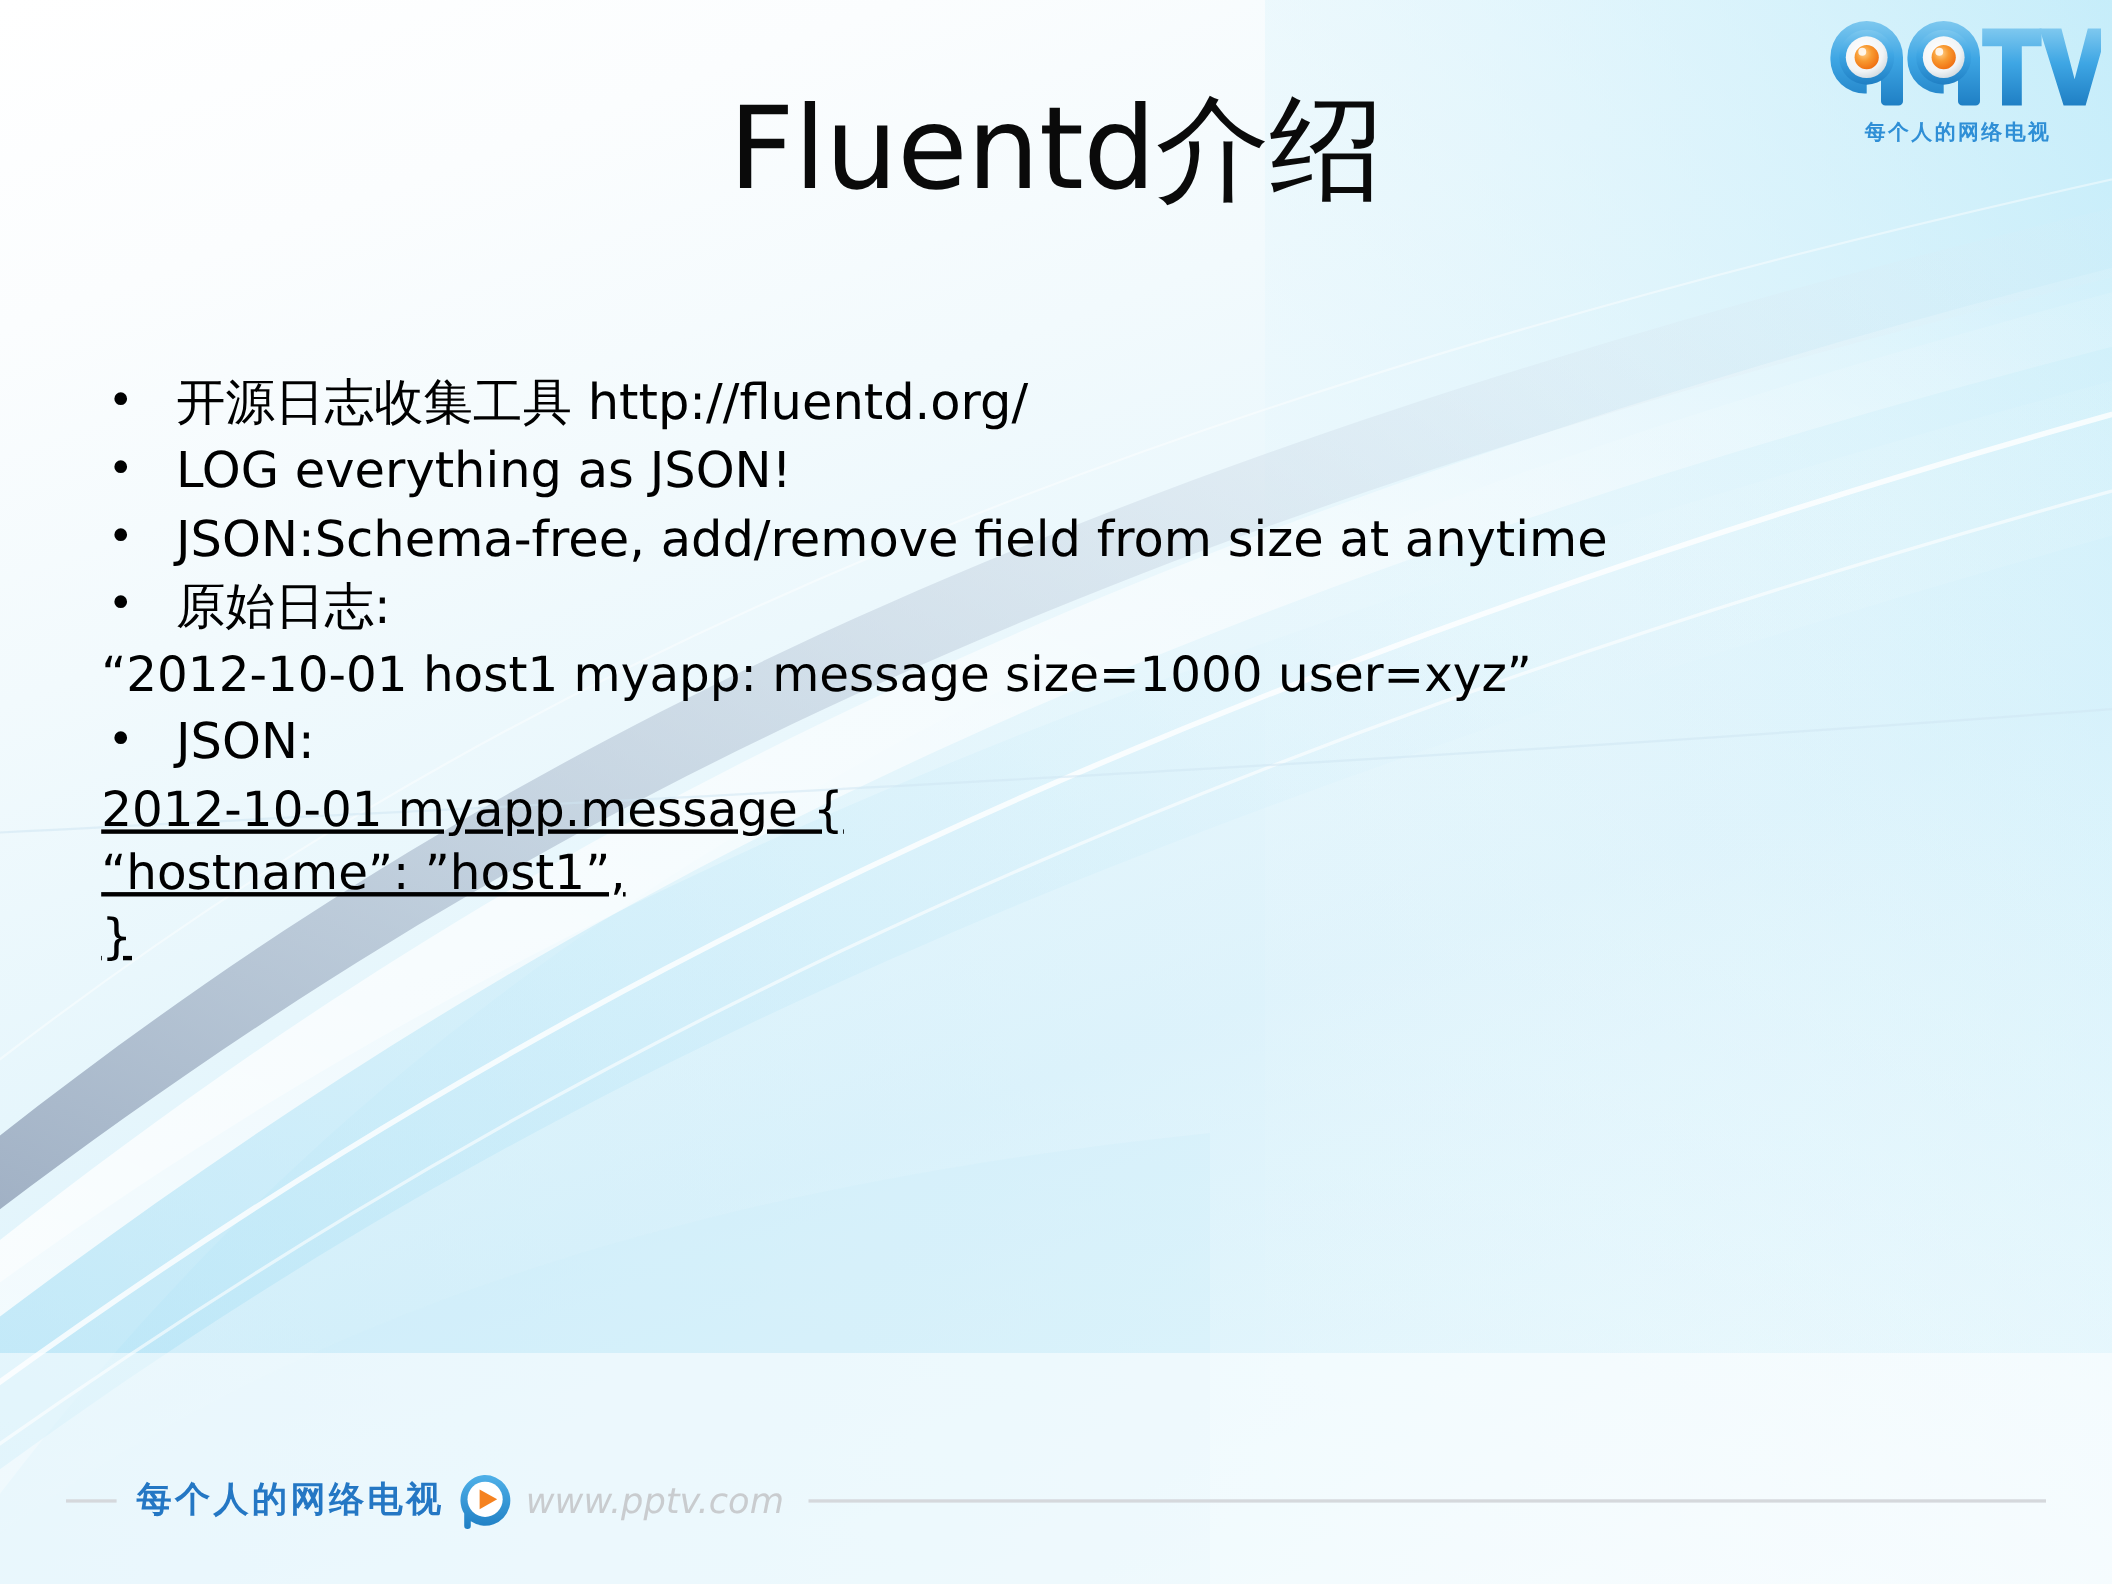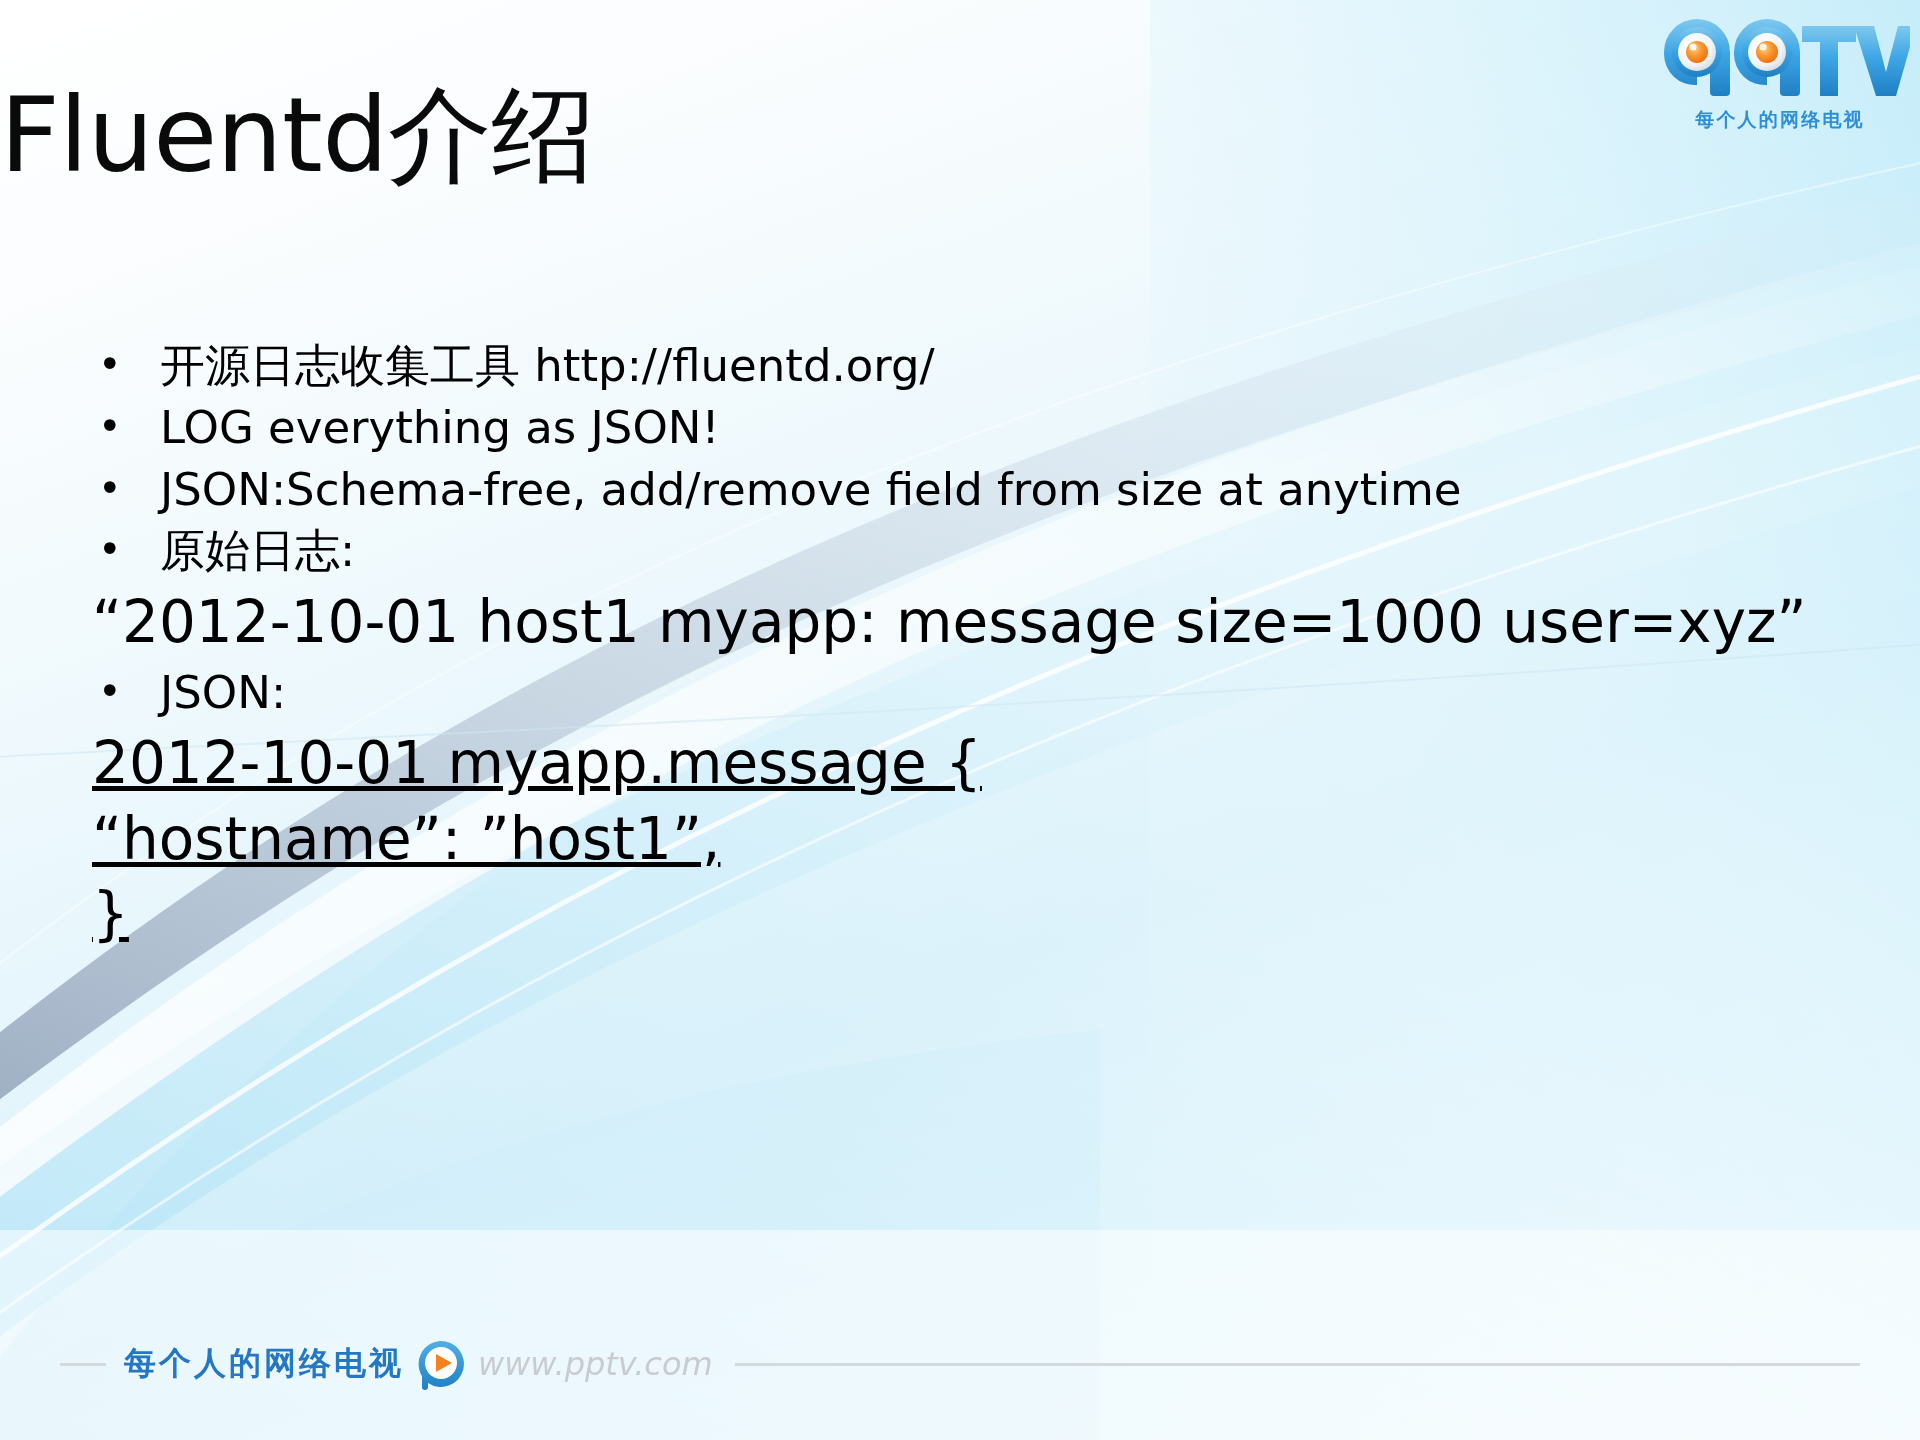--- a/index.html
+++ b/index.html
@@ -45,21 +45,21 @@
     height: 122px;
   }
   #logo svg { display:block; width:260px; height:122px; }
 
   
   #title {
     position: absolute;
     left: 0;
     top: 74px;
     width: 1920px;
-    text-align: left;
+    text-align: center;
     font-size: 104px;
     line-height: 1.18;
     font-weight: 400;
     color: #0a0a0a;
     letter-spacing: -0.5px;
     white-space: nowrap;
   }
 
   
   #body {
@@ -86,21 +86,21 @@
     color: #000;
   }
   .bullet-text {
     flex: 1 1 auto;
     font-size: 45px;
     line-height: 1.24;
     word-break: break-word;
   }
   .plain-row {
     margin: 0 0 4px 0;
-    font-size: 58px;
+    font-size: 44px;
     line-height: 1.30;
     white-space: pre-wrap;
   }
   .tight { margin-bottom: 0px; text-decoration: underline; }
 
   
   #footer {
     position: absolute;
     left: 60px;
     bottom: 44px;

